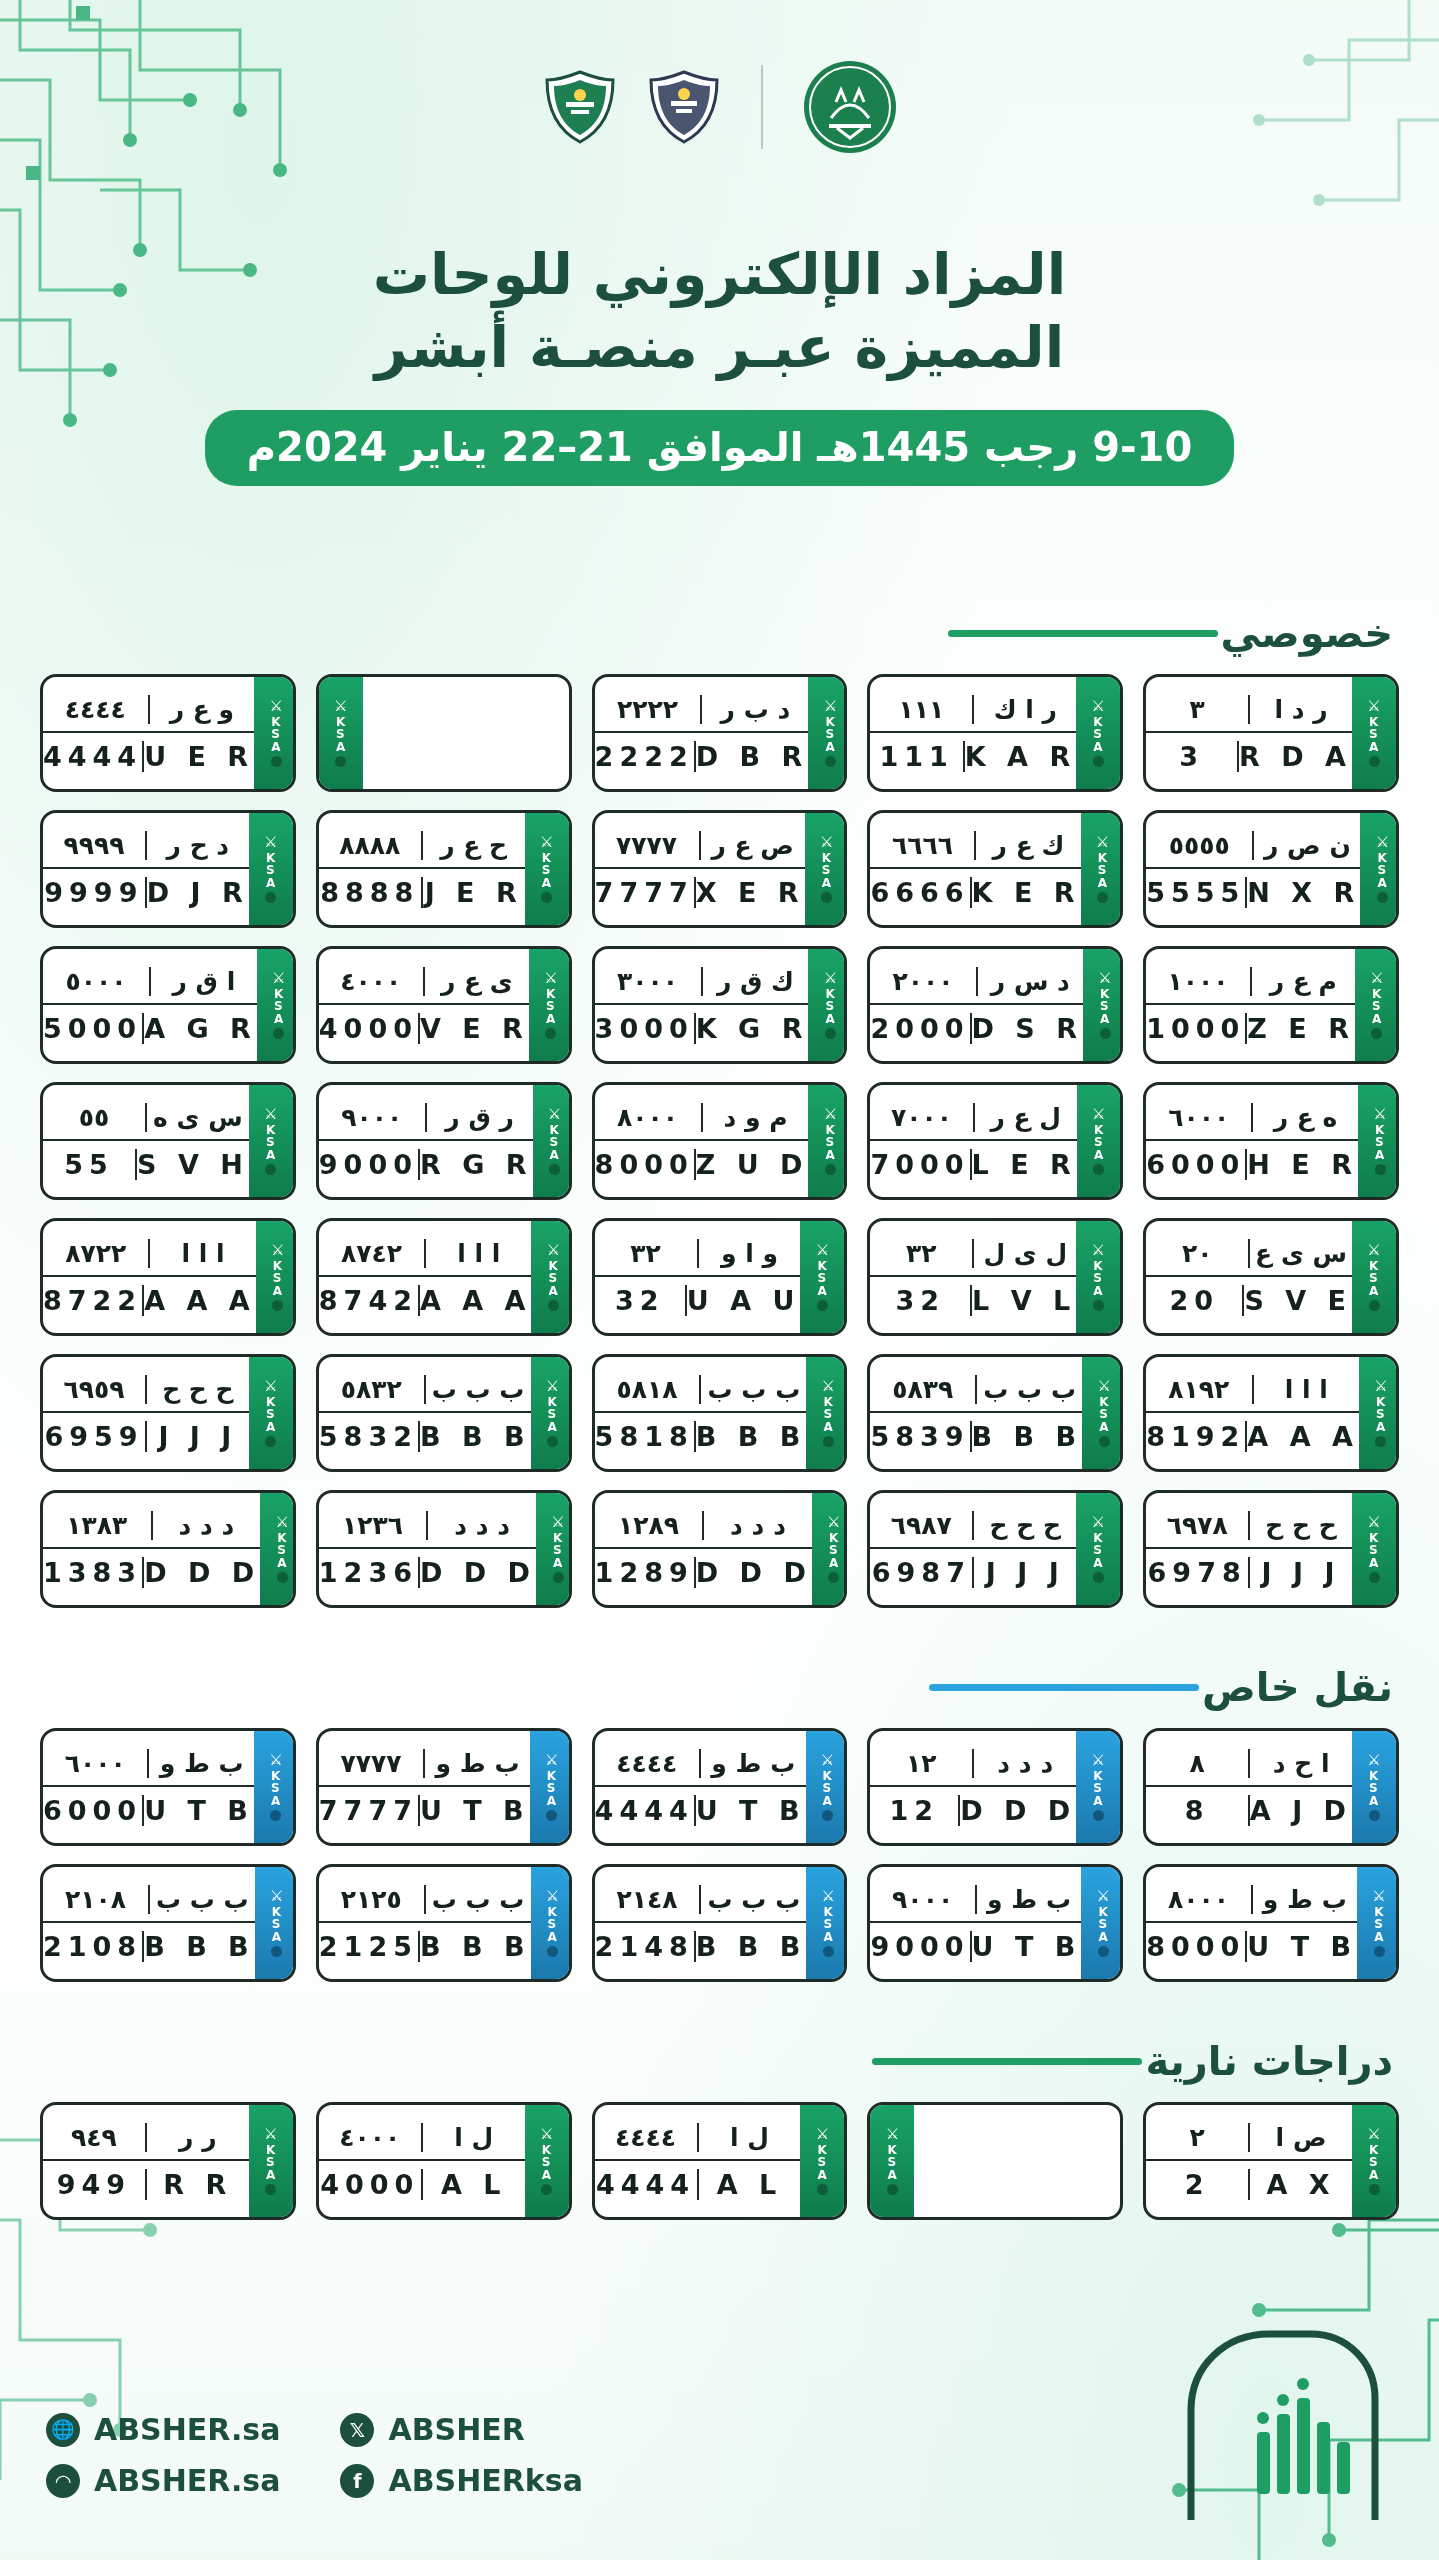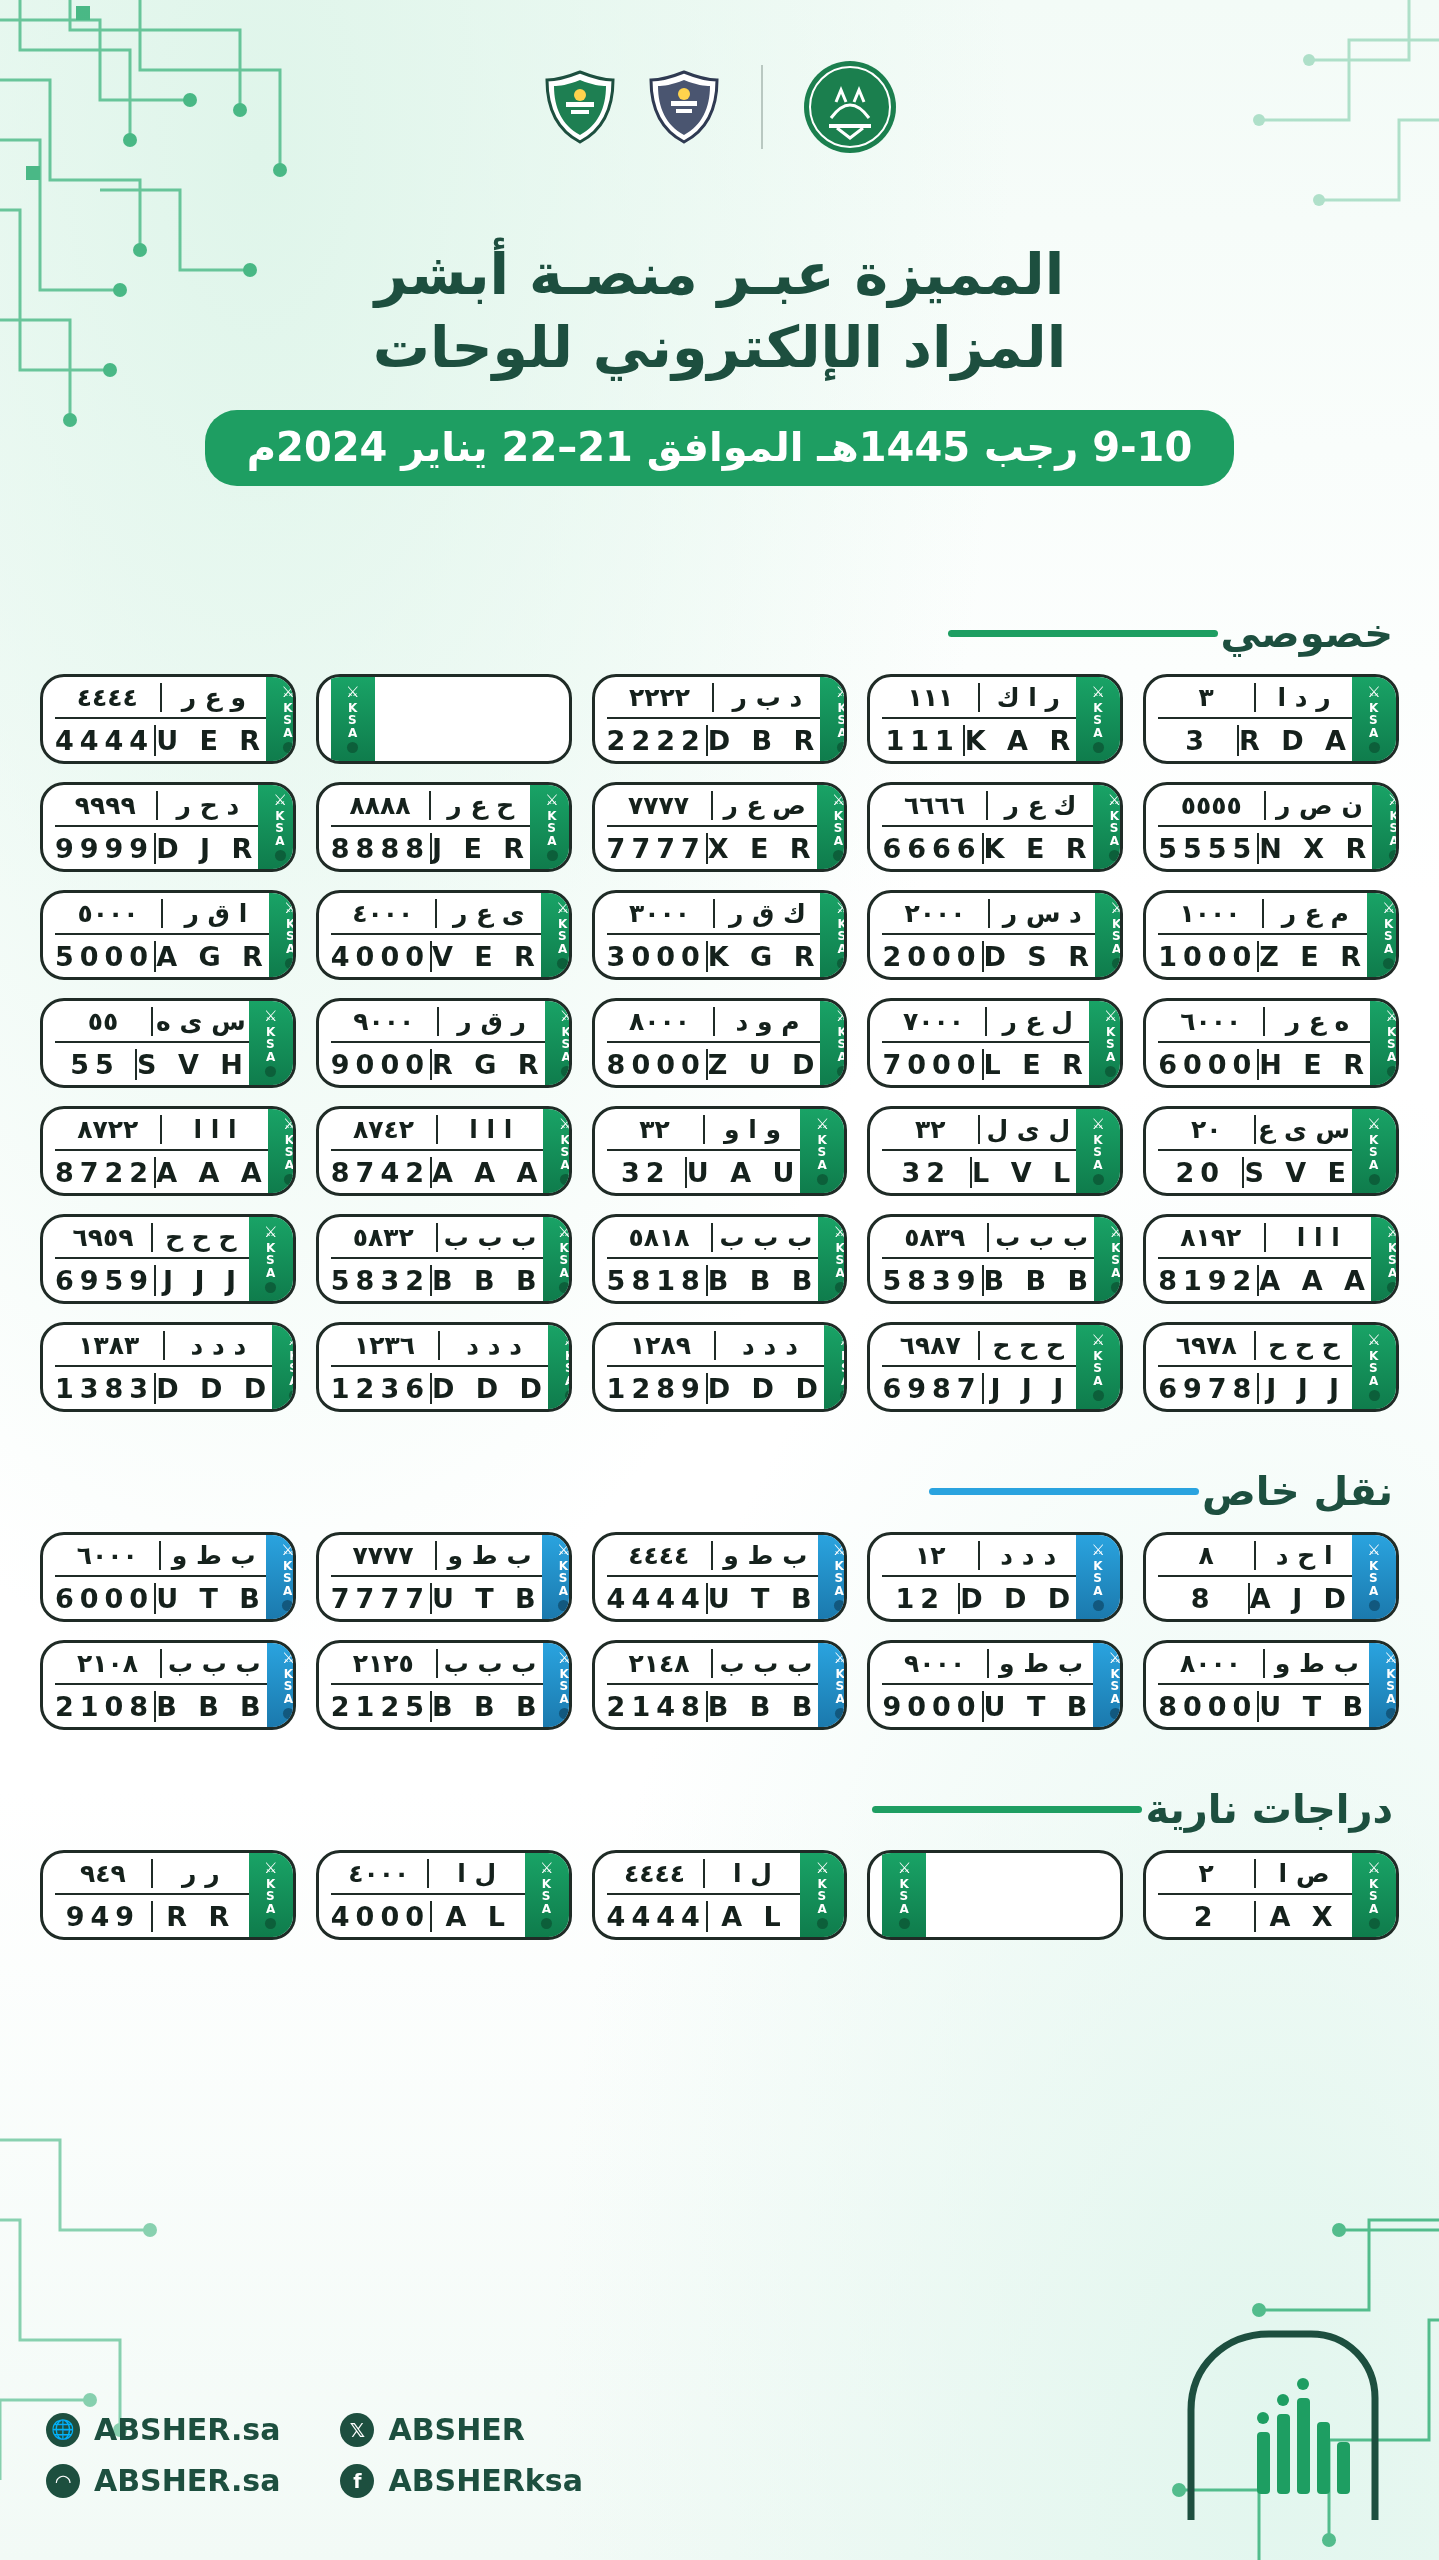--- a/index.html
+++ b/index.html
@@ -97,28 +97,27 @@
   .grid {
     display: grid;
     grid-template-columns: repeat(5, 1fr);
     gap: 18px 20px;
     margin: 0 40px 0 40px;
   }
 
   
   .plate {
     position: relative;
-    height: 90px;
+    height: 118px;
     background: #ffffff;
     border: 3px solid #1f2b26;
-    border-radius: 24px;
+    border-radius: 16px;
     display: flex;
     direction: ltr;
     overflow: hidden;
-    padding-left: 12px;
   }
   .plate .side {
     width: 44px;
     flex: 0 0 44px;
     background: linear-gradient(180deg,#19a366 0%, #0f7c4c 100%);
     color: #ffffff;
     display: flex;
     flex-direction: column;
     align-items: center;
     justify-content: center;
@@ -308,22 +307,22 @@
         <circle cx="49" cy="49" r="40" fill="none" stroke="#ffffff" stroke-width="2"></circle>
         <path d="M30 60 q19 -26 38 0" fill="none" stroke="#ffffff" stroke-width="3"></path>
         <path d="M35 44 l5 -12 5 12 M53 44 l5 -12 5 12" fill="none" stroke="#ffffff" stroke-width="3"></path>
         <path d="M28 66 h42 v4 h-42z" fill="#ffffff"></path>
         <path d="M36 70 l13 10 13 -10" fill="none" stroke="#ffffff" stroke-width="3"></path>
       </svg>
     </div>
   </div>
 
   <div class="title-wrap">
+    <div class="title-line">المزاد الإلكتروني للوحات</div>
     <div class="title-line">المميزة عبـر منصـة أبشر</div>
-    <div class="title-line">المزاد الإلكتروني للوحات</div>
     <div class="date-pill">9-10 رجب 1445هـ الموافق 21–22 يناير 2024م</div>
   </div>
 
   <div id="sections-root" style="position:absolute; top:610px; left:0; right:0;">
       <div class="section-head">
         <div class="section-title">خصوصي</div>
         <div class="section-rule"></div>
       </div>
       <div class="grid">
         <div class="plate">

